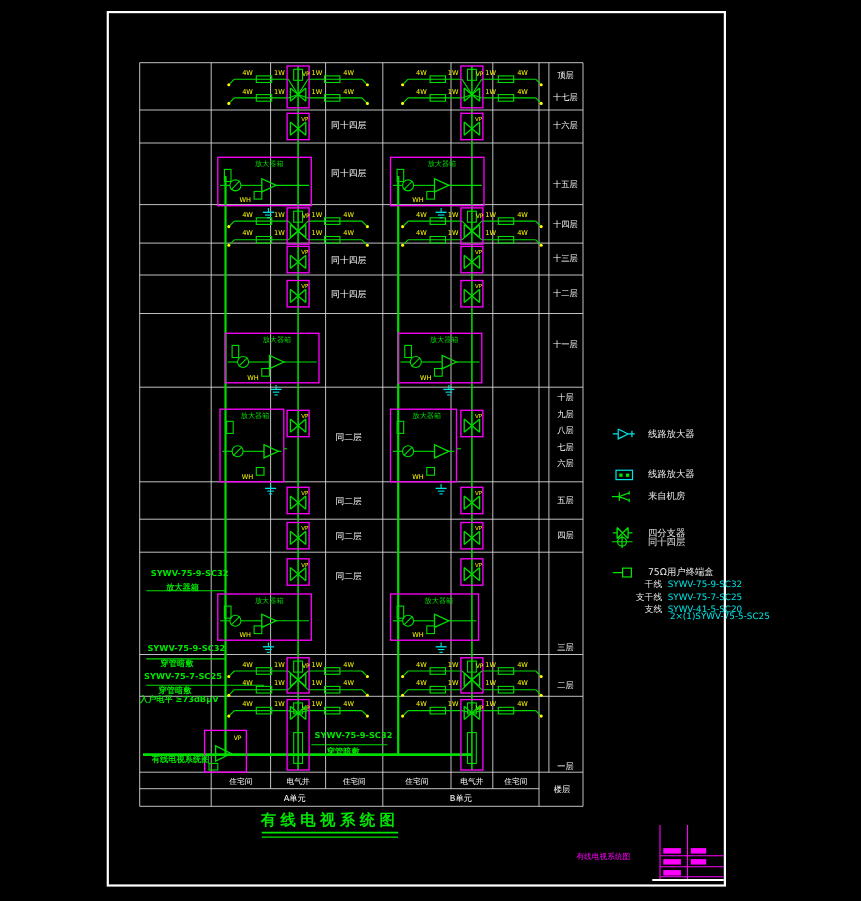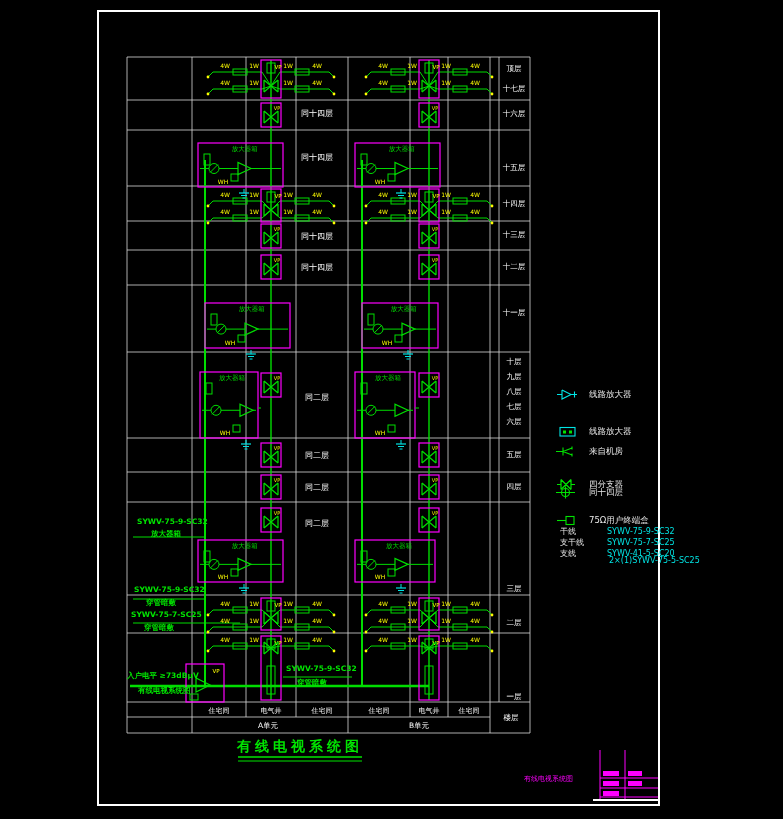--- a/index.html
+++ b/index.html
@@ -11,21 +11,21 @@
   .txt{position:absolute;white-space:nowrap;line-height:1.1}
   .cyn{color:#00e5e5}
   .feeder{font-size:7.5px;color:#00e400;font-weight:bold}
   .title{font-size:14px;font-weight:bold;color:#00e400;letter-spacing:4px;
     width:140px;text-align:center}
   .lg-item{position:absolute;left:556px;height:15px}
   .lg-icon{display:inline-block;vertical-align:middle}
   .lg-label{display:inline-block;vertical-align:middle;margin-left:7px;
     font-size:8.5px;color:#e8e8e8}
   .cable-row{position:absolute;left:560px;font-size:8px}
-  .cable-name{display:inline-block;width:42px;color:#e8e8e8}
+  .cable-name{display:inline-block;width:42px;text-align:right;color:#e8e8e8}
   .cable-spec{margin-left:5px;color:#00e5e5}
   .tb-caption{font-size:7px;color:#ff00ff}
 </style>
 </head>
 <body>
 
 <div id="stage">
 
   <svg id="schem" width="783" height="819">
 
@@ -519,21 +519,21 @@
 
   <div class="txt title" style="left:230px;top:739px">有线电视系统图</div>
 
   <div class="txt feeder" style="left:137px;top:518px">SYWV-75-9-SC32</div>
   <div class="txt feeder" style="left:151px;top:530px">放大器箱</div>
   <div class="txt feeder" style="left:134px;top:586px">SYWV-75-9-SC32</div>
   <div class="txt feeder" style="left:146px;top:599px">穿管暗敷</div>
   <div class="txt feeder" style="left:131px;top:611px">SYWV-75-7-SC25</div>
   <div class="txt feeder" style="left:144px;top:624px">穿管暗敷</div>
 
-  <div class="txt feeder" style="left:127px;top:672px">入户电平 ≥73dBμV</div>
+  <div class="txt feeder" style="left:127px;top:632px">入户电平 ≥73dBμV</div>
   <div class="txt feeder" style="left:138px;top:687px">有线电视系统图</div>
   <div class="txt feeder" style="left:286px;top:665px">SYWV-75-9-SC32</div>
   <div class="txt feeder" style="left:297px;top:679px">穿管暗敷</div>
 
   <div>
     <div class="lg-item" style="top:384px">
       <svg class="lg-icon" width="26" height="13">
         <path d="M1 6.5 H6 M6 2 V11 L15 6.5 L6 2 M15 6.5 H21 M18.5 3.5 V9.5" fill="none" stroke="#00e5e5" stroke-width="1.1"></path>
       </svg><span class="lg-label">线路放大器</span>
     </div>

